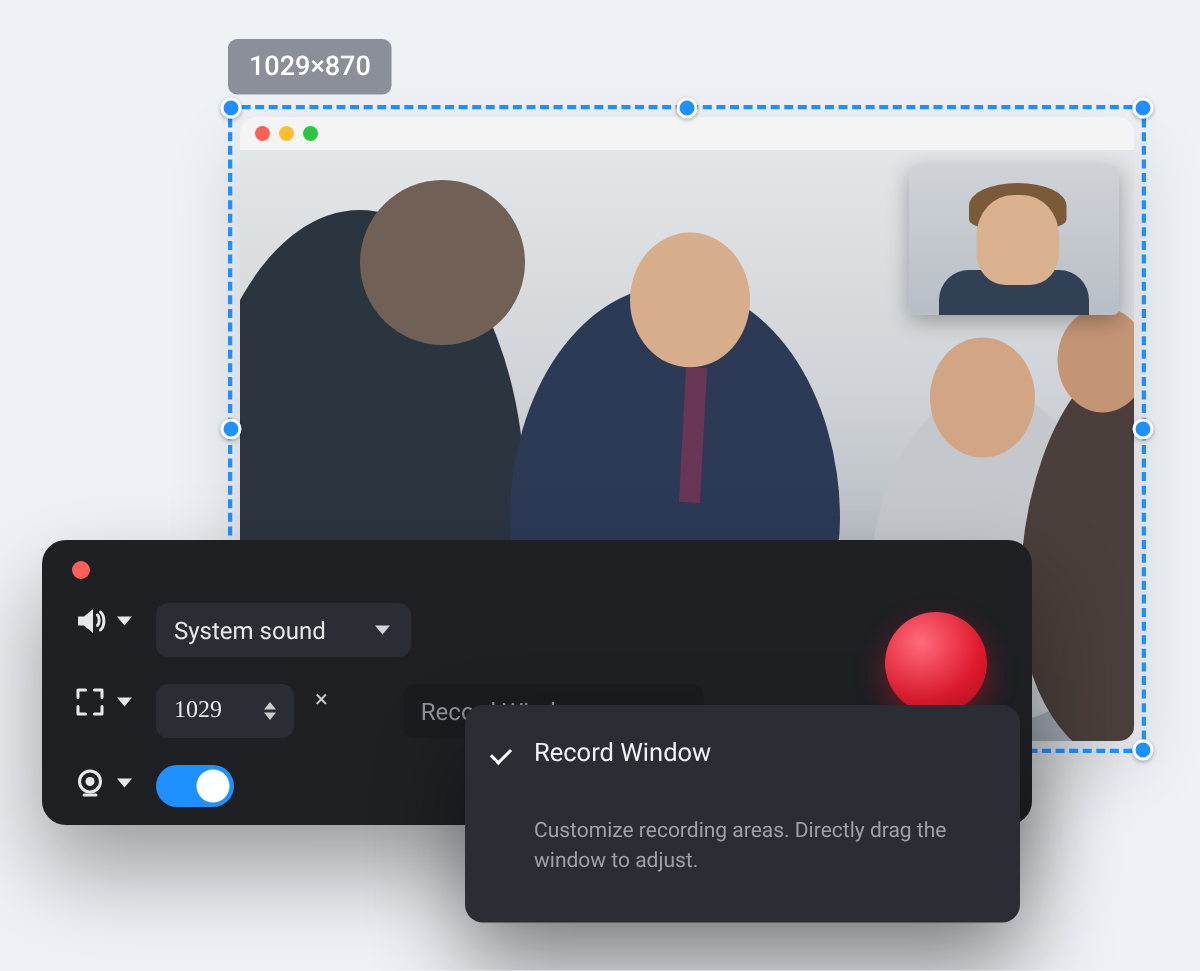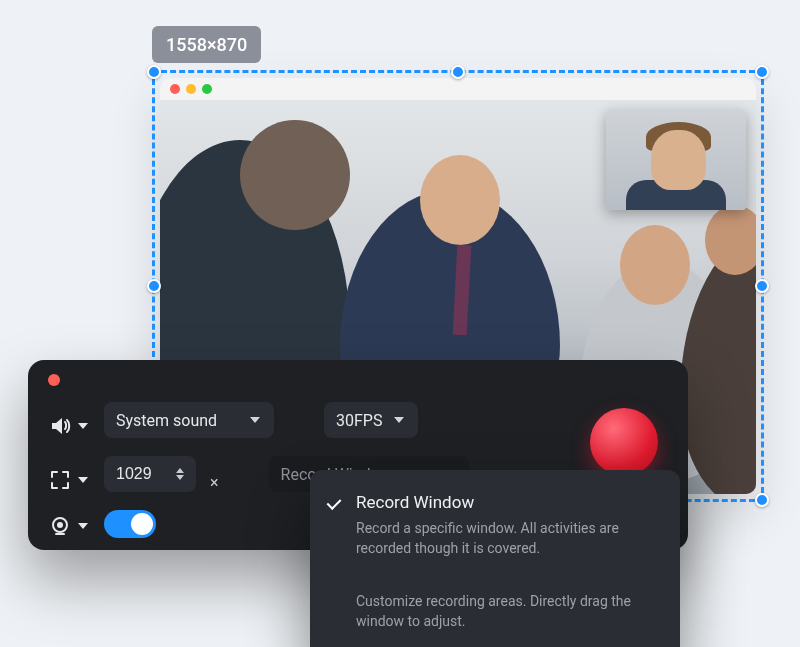--- a/index.html
+++ b/index.html
@@ -107,21 +107,21 @@
     width: 660px; height: 190px;
     background: #1e2024;
     border-radius: 16px;
     box-shadow: 0 30px 60px rgba(0,0,0,.35);
     z-index: 50;
     padding: 14px 20px 0 20px;
     color:#e6e8ea;
   }
   .panel .close { width:12px; height:12px; border-radius:50%; background:#ff5f57; }
 
-  .row { display:flex; align-items:flex-end; gap:14px; margin-top:16px; }
+  .row { display:flex; align-items:flex-start; gap:14px; margin-top:16px; }
   .row2 { margin-top:18px; }
 
   .icon-btn {
     display:inline-flex; align-items:center; gap:4px;
     color:#e6e8ea;
   }
   .icon-btn svg{ display:block; }
   .chev { width:14px; height:14px; }
   .chev:after{content:""; display:block; width:0;height:0; border-left:5px solid transparent; border-right:5px solid transparent; border-top:6px solid #e6e8ea; margin:4px auto 0;}
 
@@ -136,20 +136,21 @@
     color:#e6e8ea;
   }
   .pill .chev{opacity:.9;}
 
   .x-sep{font-size:16px; color:#c9cbcf;}
 
   .num-field {
     background:transparent; border:none; outline:none;
     color:#e6e8ea; font-size:16px; width:48px;
     text-align:left;
+    font-family:Liberation Serif, serif;
   }
   .spin { display:flex; flex-direction:column; gap:2px; margin-left:2px;}
   .spin span{ width:0;height:0; border-left:4px solid transparent; border-right:4px solid transparent;}
   .spin .up{ border-bottom:5px solid #c9cbcf;}
   .spin .dn{ border-top:5px solid #c9cbcf;}
 
   .toggle {
     width:52px; height:28px; border-radius:14px;
     background:#1e90ff; position:relative;
   }
@@ -197,21 +198,21 @@
     transform: rotate(45deg);
     margin-left:4px;
   }
   .opt-title{ font-size:17px; color:#f0f1f3; }
   .opt-desc{ font-size:14px; color:#9da1a8; line-height:1.45; margin-top:6px; max-width: 300px;}
 
 </style>
 </head>
 <body>
 
-<div class="dim-badge">1558×870</div>
+<div class="dim-badge">1029×870</div>
 
 <div class="selection">
   <div class="handle h-tl"></div>
   <div class="handle h-tm"></div>
   <div class="handle h-tr"></div>
   <div class="handle h-ml"></div>
   <div class="handle h-mr"></div>
   <div class="handle h-bl"></div>
   <div class="handle h-bm"></div>
   <div class="handle h-br"></div>
@@ -254,24 +255,20 @@
         </svg>
       <span class="chev"></span>
     </span>
     <div class="pill" style="width:170px; justify-content:space-between;">
       <span>System sound</span>
       <span class="chev"></span>
     </div>
 
     <div style="width:22px;"></div>
 
-    <div class="pill">
-      <span>30FPS</span>
-      <span class="chev"></span>
-    </div>
   </div>
 
   <div class="row row2">
     <span class="icon-btn">
       <svg width="24" height="24">
           <path d="M4 4h5M4 4v5M20 4h-5M20 4v5M4 20h5M4 20v-5M20 20h-5M20 20v-5" stroke="#e6e8ea" stroke-width="2" fill="none" stroke-linecap="round"></path>
         </svg>
       <span class="chev"></span>
     </span>
 
@@ -304,18 +301,17 @@
     <div class="toggle">
       <div class="knob"></div>
     </div>
   </div>
 </div>
 
 <div class="popover">
   <div class="opt">
     <span class="check"></span>
     <div class="opt-title">Record Window</div>
-    <div class="opt-desc">Record a specific window. All activities are recorded though it is covered.</div>
   </div>
   <div class="opt">
     <div class="opt-desc">Customize recording areas. Directly drag the window to adjust.</div>
   </div>
 </div>
 
 </body></html>

